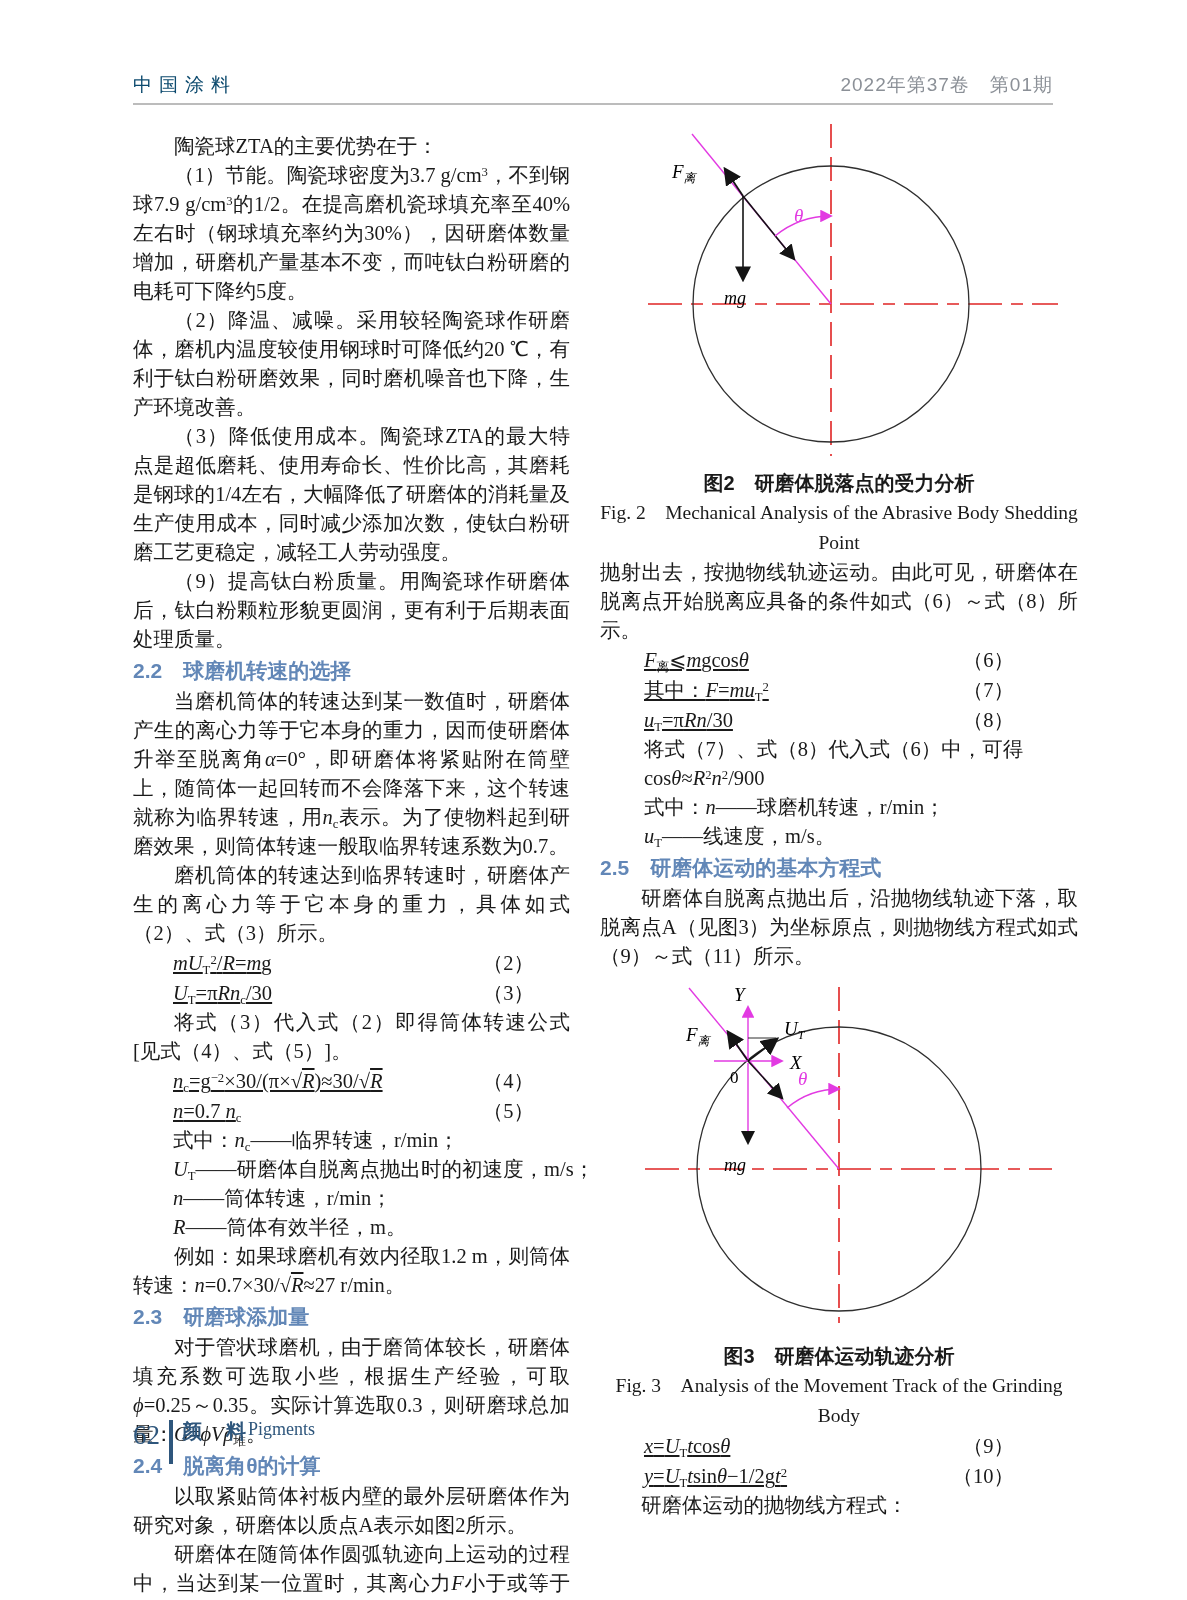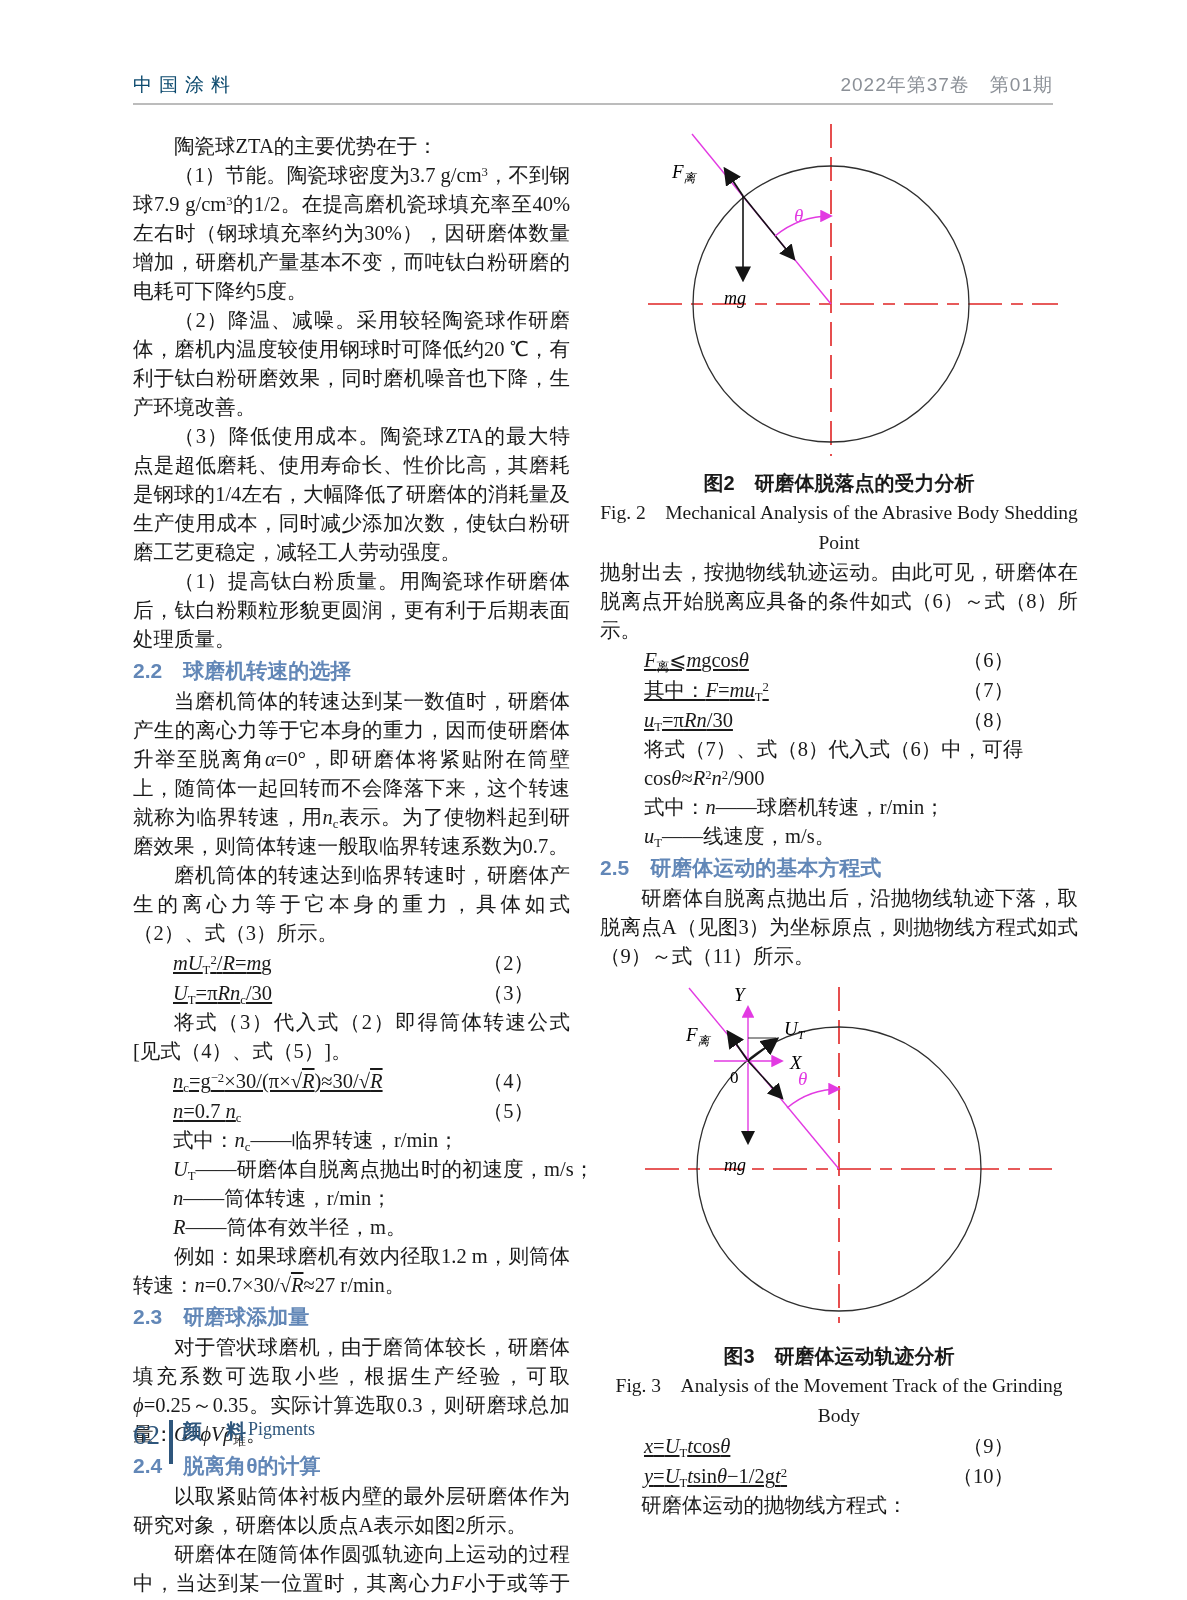--- a/index.html
+++ b/index.html
@@ -51,21 +51,21 @@
   <div class="hdr">
     <span class="hdr-journal">中国涂料</span>
     <span class="hdr-issue">2022年第37卷　第01期</span>
   </div>
 
   <div class="colL t">
     <div class="p">陶瓷球ZTA的主要优势在于：</div>
     <div class="p">（1）节能。陶瓷球密度为3.7 g/cm<sup>3</sup>，不到钢球7.9 g/cm<sup>3</sup>的1/2。在提高磨机瓷球填充率至40%左右时（钢球填充率约为30%），因研磨体数量增加，研磨机产量基本不变，而吨钛白粉研磨的电耗可下降约5度。</div>
     <div class="p">（2）降温、减噪。采用较轻陶瓷球作研磨体，磨机内温度较使用钢球时可降低约20 ℃，有利于钛白粉研磨效果，同时磨机噪音也下降，生产环境改善。</div>
     <div class="p">（3）降低使用成本。陶瓷球ZTA的最大特点是超低磨耗、使用寿命长、性价比高，其磨耗是钢球的1/4左右，大幅降低了研磨体的消耗量及生产使用成本，同时减少添加次数，使钛白粉研磨工艺更稳定，减轻工人劳动强度。</div>
-    <div class="p">（1）提高钛白粉质量。用陶瓷球作研磨体后，钛白粉颗粒形貌更圆润，更有利于后期表面处理质量。</div>
+    <div class="p">（9）提高钛白粉质量。用陶瓷球作研磨体后，钛白粉颗粒形貌更圆润，更有利于后期表面处理质量。</div>
     <div class="sec">2.2　球磨机转速的选择</div>
     <div class="p">当磨机筒体的转速达到某一数值时，研磨体产生的离心力等于它本身的重力，因而使研磨体升举至脱离角<i>α</i>=0°，即研磨体将紧贴附在筒壁上，随筒体一起回转而不会降落下来，这个转速就称为临界转速，用<i>n</i><sub>c</sub>表示。为了使物料起到研磨效果，则筒体转速一般取临界转速系数为0.7。</div>
     <div class="p">磨机筒体的转速达到临界转速时，研磨体产生的离心力等于它本身的重力，具体如式（2）、式（3）所示。</div>
     <div class="eq">
       <span class="b"><i>mU</i><sub>T</sub><sup>2</sup>/<i>R</i>=<i>m</i>g</span>
       <span class="n">（2）</span>
     </div>
     <div class="eq">
       <span class="b"><i>U</i><sub>T</sub>=π<i>Rn</i><sub>c</sub>/30</span>
       <span class="n">（3）</span>

